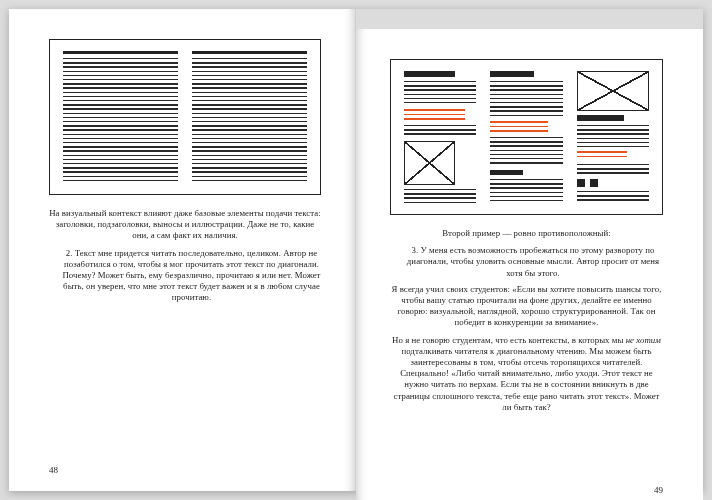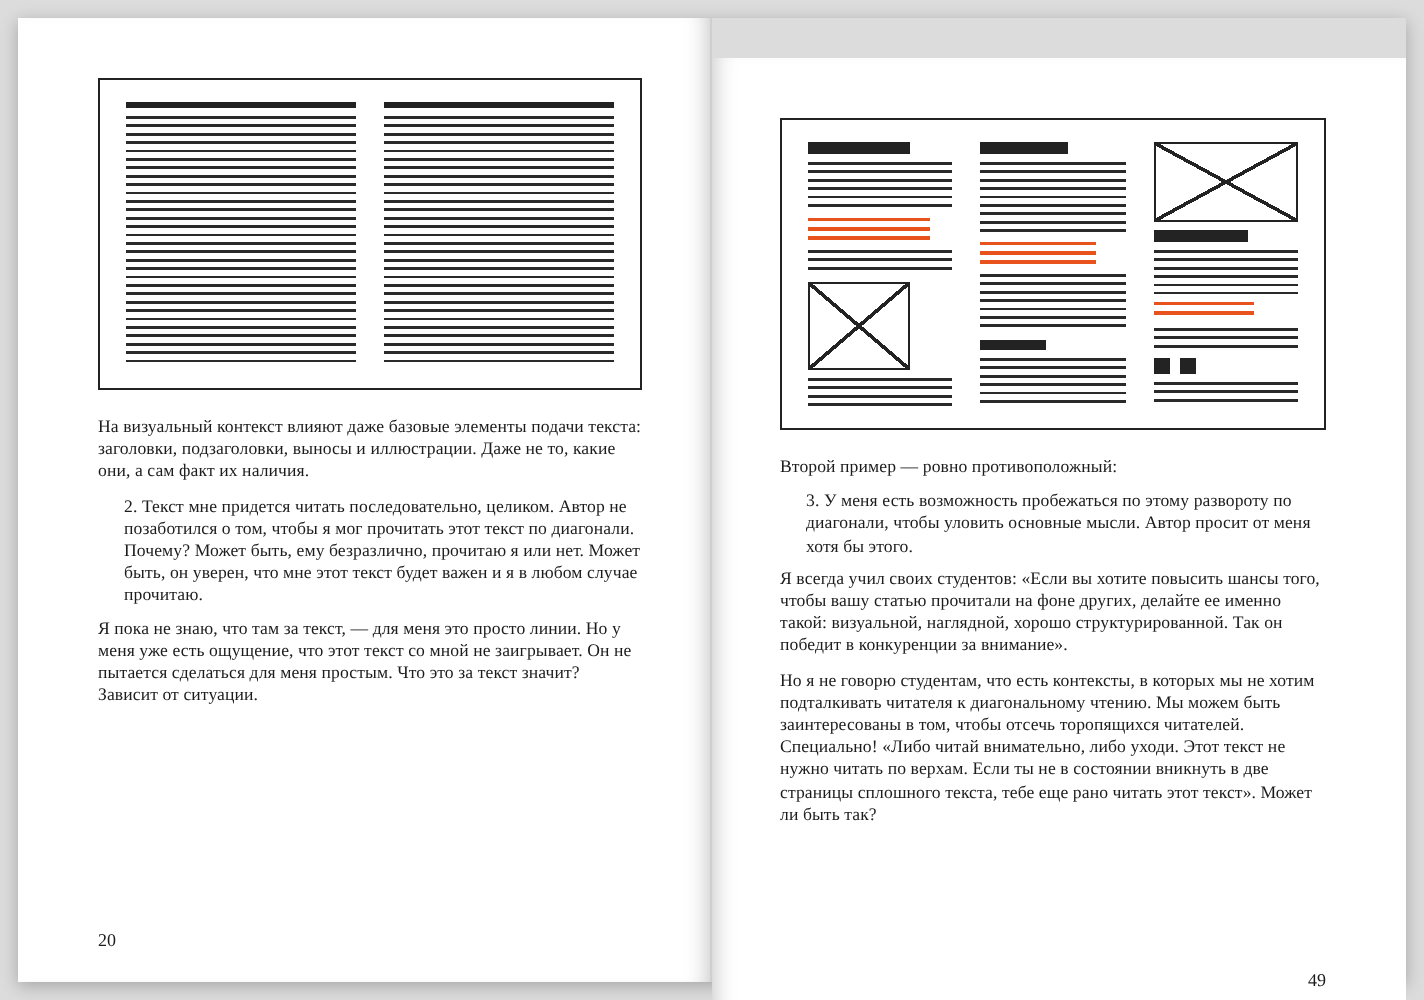--- a/index.html
+++ b/index.html
@@ -57,30 +57,30 @@
   }
   .sqrow { display:flex; gap:5px; flex:0 0 auto; }
   .sq { width:8px; height:8px; background:#232323; }
 
   .w45{width:45%;} .w60{width:60%;} .w65{width:65%;}
   .w70{width:70%;} .w80{width:80%;} .w85{width:85%;}
   .h9{height:9px;} .h12{height:12px;} .h14{height:14px;} .h22{height:22px;}
   .h24{height:24px;} .h36{height:36px;} .h40{height:40px;} .h44{height:44px;}
 
   
-  .bodytext { width:100%; }
+  .bodytext { width:100%;text-align:center; }
   .para {
     font-size:8.8px;
     line-height:11.2px;
     color:#1c1c1c;
     margin-bottom:6px;
     letter-spacing:0.05px;
   }
   .para.numbered { margin-left:13px; margin-bottom:5px; }
-  .it { }
+  .it { font-style:italic; }
 
   .pagenum {
     position:absolute;
     bottom:16px;
     font-size:9px;
     color:#1c1c1c;
   }
   .pagenum.pl { left:40px; }
   .pagenum.pr { right:40px; }
 </style>
@@ -98,24 +98,23 @@
       </div>
       <div class="wf-col">
         <div class="headbar"></div>
         <div class="lines fill"></div>
       </div>
     </div>
 
     <div class="bodytext">
       <p class="para">На визуальный контекст влияют даже базовые элементы подачи текста: заголовки, подзаголовки, выносы и иллюстрации. Даже не то, какие они, а сам факт их наличия.</p>
       <p class="para numbered">2. Текст мне придется читать последовательно, целиком. Автор не позаботился о том, чтобы я мог прочитать этот текст по диагонали. Почему? Может быть, ему безразлично, прочитаю я или нет. Может быть, он уверен, что мне этот текст будет важен и я в любом случае прочитаю.</p>
-      <p class="para">Я пока не знаю, что там за текст, — для меня это просто линии. Но у меня уже есть ощущение, что этот текст со мной не заигрывает. Он не пытается сделаться для меня простым. Что это за текст значит? Зависит от ситуации.</p>
     </div>
 
-    <div class="pagenum pl">20</div>
+    <div class="pagenum pl">48</div>
   </div>
 
   <div class="page right">
 
     <div class="wireframe">
 
       <div class="wf-col">
         <div class="bar w70"></div>
         <div class="lines h24"></div>
         <div class="accent-lines h12 w85"></div>
@@ -143,20 +142,20 @@
           <div class="sq"></div>
           <div class="sq"></div>
         </div>
         <div class="lines h12"></div>
       </div>
     </div>
 
     <div class="bodytext">
       <p class="para">Второй пример — ровно противоположный:</p>
       <p class="para numbered">3. У меня есть возможность пробежаться по этому развороту по диагонали, чтобы уловить основные мысли. Автор просит от меня хотя бы этого.</p>
-      <p class="para">Я всегда учил своих студентов: «Если вы хотите повысить шансы того, чтобы вашу статью прочитали на фоне других, делайте ее именно такой: визуальной, наглядной, хорошо структурированной. Так он победит в конкуренции за внимание».</p>
+      <p class="para">Я всегда учил своих студентов: «Если вы хотите повысить шансы того, чтобы вашу статью прочитали на фоне других, делайте ее именно говорю: визуальной, наглядной, хорошо структурированной. Так он победит в конкуренции за внимание».</p>
       <p class="para"><span>Но я не говорю студентам, что есть контексты, в которых мы </span><span class="it">не хотим</span><span> подталкивать читателя к диагональному чтению. Мы можем быть заинтересованы в том, чтобы отсечь торопящихся читателей. Специально! «Либо читай внимательно, либо уходи. Этот текст не нужно читать по верхам. Если ты не в состоянии вникнуть в две страницы сплошного текста, тебе еще рано читать этот текст». Может ли быть так?</span></p>
     </div>
 
     <div class="pagenum pr">49</div>
   </div>
 
 </div>
 
 </body></html>

